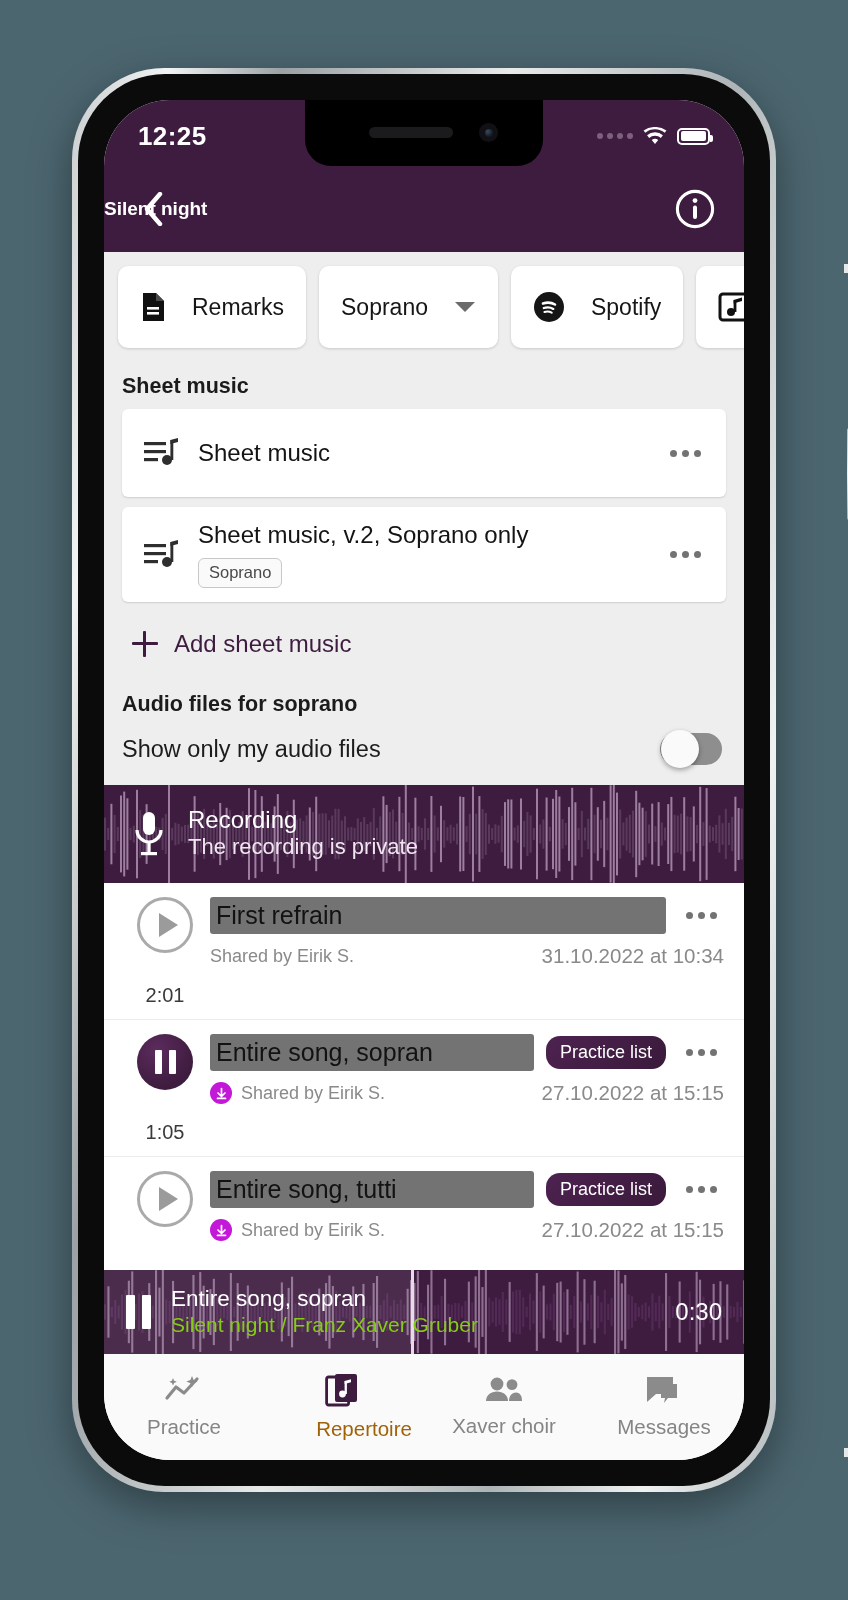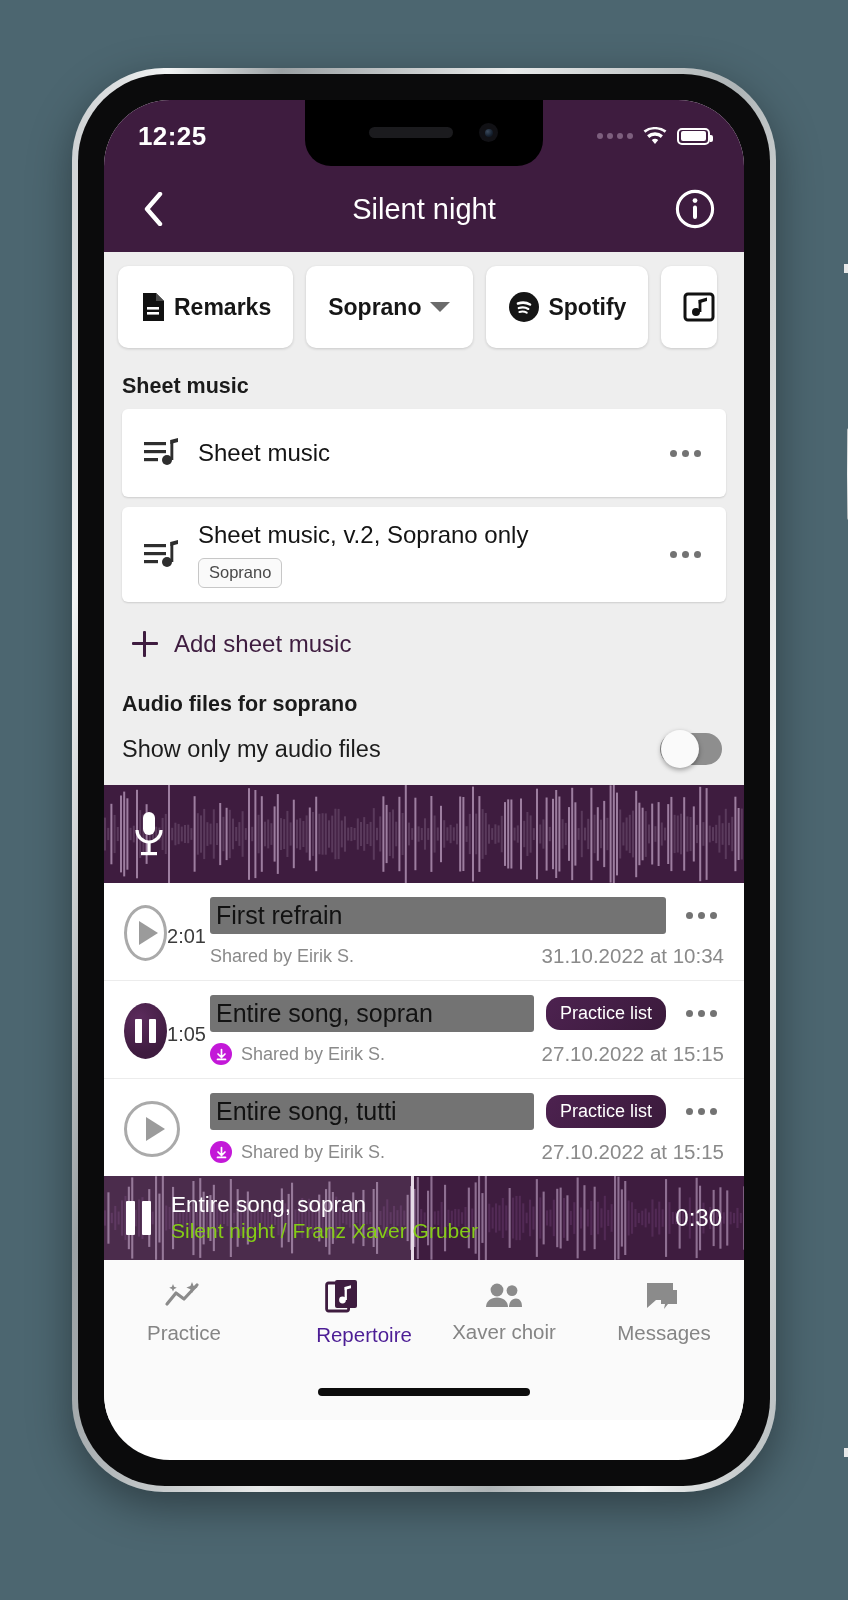--- a/index.html
+++ b/index.html
@@ -76,39 +76,39 @@
   .battery { width: 33px; height: 17px; border: 2.4px solid #fff; border-radius: 5px; position: relative; }
   .battery::after { content:""; position:absolute; right:-5px; top:5px; width:2.6px; height:7px;
     background:#fff; border-radius:0 2px 2px 0; }
   .battery i { position:absolute; left:1.6px; top:1.6px; right:1.6px; bottom:1.6px; background:#fff; border-radius:2px; display:block; }
 
   .appbar {
     height: 86px; background: #3e1c3f; color: #fff;
     display: flex; align-items: center; padding: 0 26px; position: relative;
   }
   .appbar .title {
-    position: absolute; left: 0; right: 0; text-align: center;
-    font-size: 29px; font-weight: 400; pointer-events: none;
+    position: absolute; left: 0; right: 0; text-align: left;
+    font-size: 19px; font-weight: 700; pointer-events: none;
   }
   .icon-btn { width: 46px; height: 46px; display: flex; align-items: center; justify-content: center; cursor: pointer; }
   .icon-btn.right { margin-left: auto; }
 
   
   .content { background: #eeeeee; position: relative; }
 
   
   .chiprow {
     display: flex; gap: 13px; padding: 14px 14px 12px 14px; overflow: hidden;
   }
   .chip {
     background: #fff; border-radius: 10px; height: 82px;
-    display: flex; align-items: center; gap: 8px;
+    display: flex; align-items: center; gap: 26px;
     padding: 0 22px; flex: 0 0 auto;
     box-shadow: 0 1px 3px rgba(0,0,0,.16);
-    font-size: 23px; color: #161616; cursor: pointer; font-weight: bold;
+    font-size: 23px; color: #161616; cursor: pointer;
   }
   .chip.partial { padding-right: 0; width: 56px; overflow: hidden; }
 
   .sect-title { font-size: 21.5px; font-weight: 700; color: #1b1b1b; padding: 14px 18px 10px 18px; }
 
   .card {
     background: #fff; margin: 0 18px 10px 18px; border-radius: 6px;
     box-shadow: 0 1px 2px rgba(0,0,0,.14);
     display: flex; align-items: center; padding: 0 18px; min-height: 88px;
     cursor: pointer;
@@ -149,21 +149,21 @@
   }
   .recbar .wave { position:absolute; inset:0; }
   .recbar .inner { position:relative; display:flex; align-items:center; gap: 22px; z-index:2; }
   .rec-txt .t1 { color:#fff; font-size:24px; line-height:1.12; }
   .rec-txt .t2 { color:#efe6ef; font-size:22px; line-height:1.2; }
 
   
   .alist { background:#fff; }
   .arow { position: relative; display:flex; padding: 14px 20px 12px 20px; border-bottom: 1px solid #ececec; cursor:pointer; }
   .arow:last-child { border-bottom: none; }
-  .aleft { width: 82px; flex: 0 0 82px; display:flex; align-items:center; }
+  .aleft { width: 82px; flex: 0 0 82px; display:flex; flex-direction:column; align-items:center;gap:24px; }
   .pbtn { width: 56px; height: 56px; border-radius: 50%; display:flex; align-items:center; justify-content:center; }
   .pbtn.outline { border: 3px solid #aaa; }
   .pbtn.filled { background: radial-gradient(circle at 35% 28%, #5c2b5d 0%, #3e1c3f 70%); }
   .tri { width:0; height:0; border-left: 19px solid #9b9b9b; border-top: 12px solid transparent; border-bottom: 12px solid transparent; margin-left:6px; }
   .pausebars { display:flex; gap:7px; }
   .pausebars i { width:7px; height:24px; background:#fff; display:block; border-radius:1px; }
   .dur { font-size: 20px; color:#3a3a3a; margin-top: 7px; }
   .amain { flex: 1 1 auto; padding-left: 4px; min-width: 0; }
   .atitle-line { display:flex; align-items:center; gap: 12px; }
   .atitle { font-size: 25px; color:#121212; background:#737373; padding: 4px 6px; border-radius:3px;
@@ -195,21 +195,21 @@
   .mp-pause i { width:9px; height:34px; background:#fff; display:block; border-radius:1px; }
   .mp-text .l1 { color:#fff; font-size: 22.5px; line-height:1.15; }
   .mp-text .l2 { color:#84cc16; font-size: 21px; line-height:1.2; }
   .mp-time { margin-left:auto; color:#fff; font-size: 24px; }
   .mp-playhead { position:absolute; top:0; bottom:0; width: 3px; background:#e7dbe7; z-index:2; }
 
   
   .bottomnav { height: 104px; background:#fafafa; display:flex; align-items:center; }
   .nav-item { flex:1 1 0; display:flex; flex-direction:column; align-items:center; gap: 7px; cursor:pointer; }
   .nav-item .nl { font-size: 20.5px; color:#858585; }
-  .nav-item.active .nl { color:#4c1d95;margin-left:40px; }
+  .nav-item.active .nl { color:#a16207;margin-left:40px; }
   .homebar { height: 56px; background:#fafafa; display:flex; align-items:center; justify-content:center; }
   .homebar .hb { width: 212px; height: 8px; border-radius: 4px; background:#0c0c0c; }
 </style>
 </head>
 <body>
 
 <div class="stage">
 
   <div class="phone-outer">
     <div class="btn-side btn-mute"></div>
@@ -567,20 +567,24 @@
                   <rect x="636.8" y="23.6" width="2.0" height="50.9" fill="#5a3a5c"></rect>
                 </g>
             </svg>
             <div class="inner">
               <svg width="34" height="48" viewBox="0 0 34 48">
                 <rect x="11" y="2" width="12" height="23" rx="6" fill="#fff"></rect>
                 <path d="M5 20a12 12 0 0 0 24 0" stroke="#fff" stroke-width="3.2" fill="none"></path>
                 <rect x="15.4" y="32" width="3.2" height="10" fill="#fff"></rect>
                 <rect x="9" y="42" width="16" height="3.2" fill="#fff"></rect>
               </svg>
+              <div class="rec-txt">
+                <div class="t1">Recording</div>
+                <div class="t2">The recording is private</div>
+              </div>
             </div>
           </div>
 
           <div class="alist">
 
             <div class="arow">
               <div class="aleft">
                 <div class="pbtn outline">
                     <span class="tri"></span>
                   </div>

